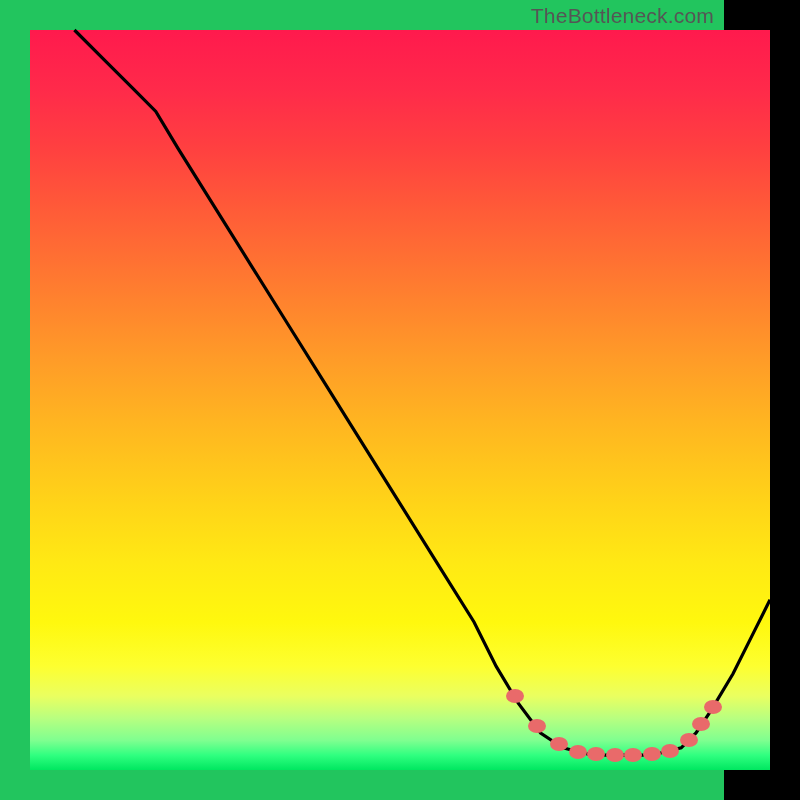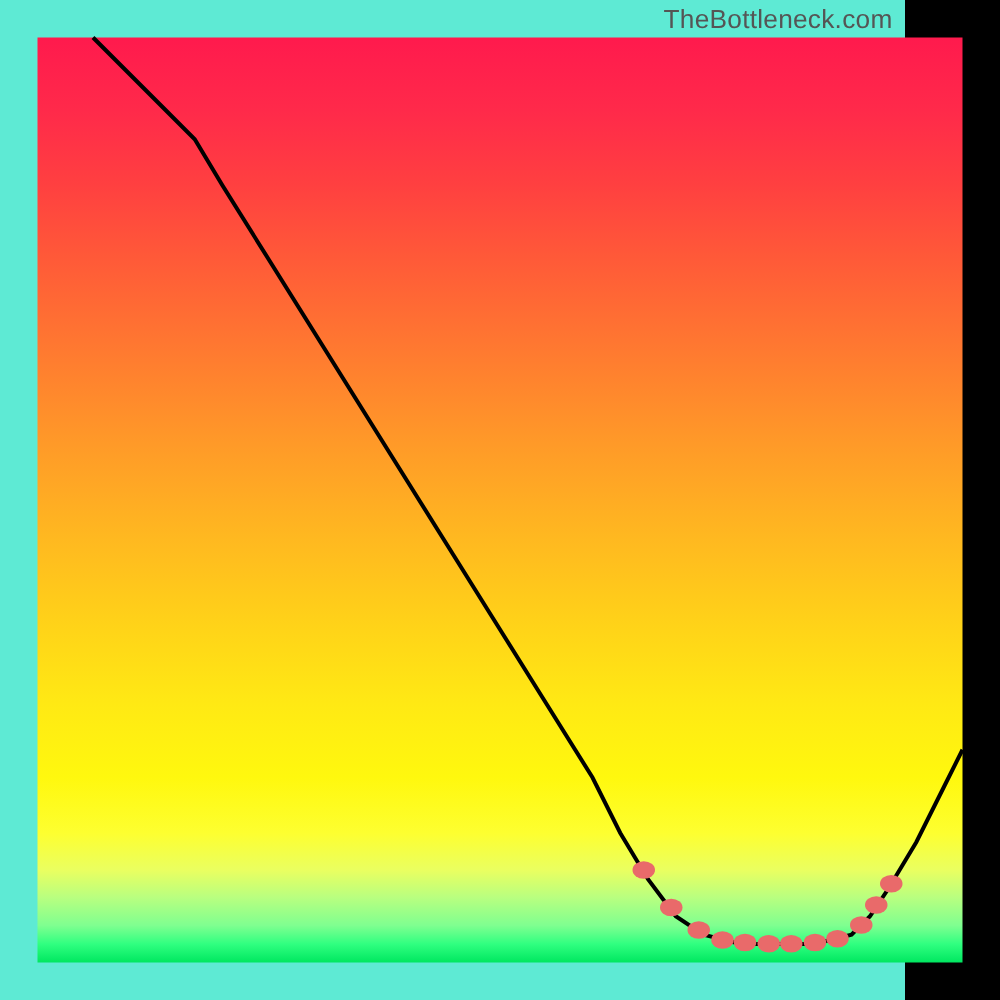--- a/index.html
+++ b/index.html
@@ -10,21 +10,21 @@
     background: #000;
     overflow: hidden;
     font-family: Arial, Helvetica, sans-serif;
   }
   .frame {
     position: absolute;
     left: 0;
     top: 0;
     width: 724px;
     height: 800px;
-    background: #5eead4;
+    background: #22c55e;
   }
   .plot-area {
     position: absolute;
     background: linear-gradient(
       to bottom,
       #ff1a4d 0%,
       #ff2a4a 8%,
       #ff4040 16%,
       #ff5a38 24%,
       #ff7a30 34%,

